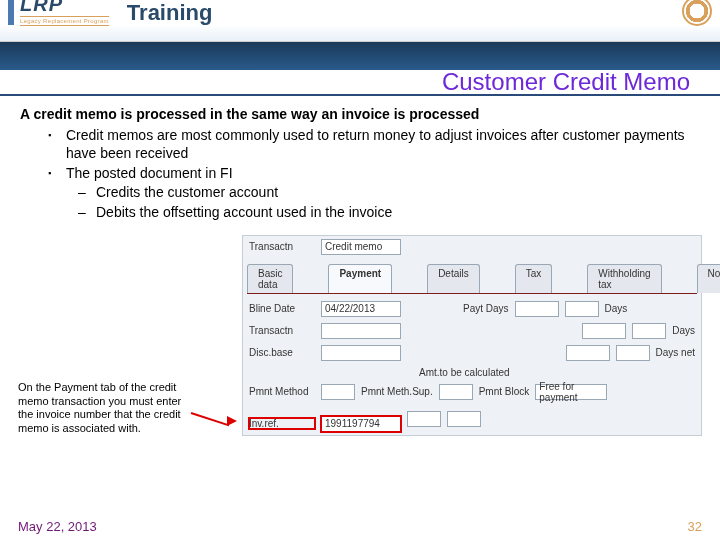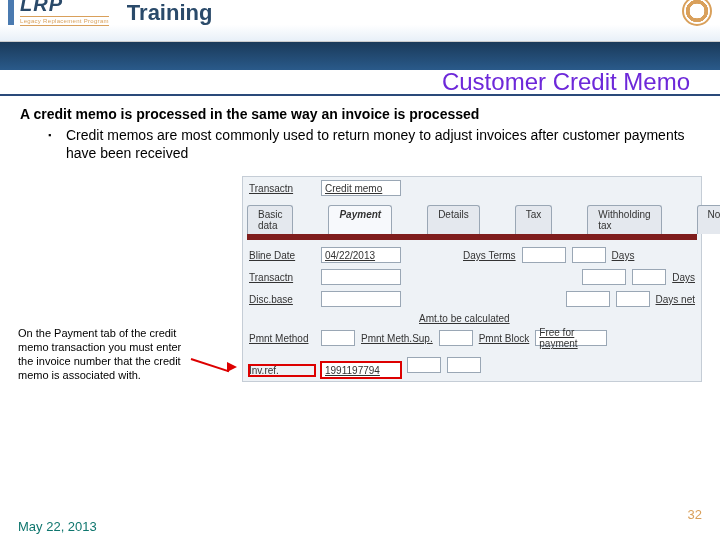--- a/index.html
+++ b/index.html
@@ -27,31 +27,31 @@
   .dashes > li { position: relative; margin-bottom: 2px; }
   .dashes > li::before { content: "–"; position: absolute; left: -18px; }
 
   .mid { display: flex; margin-top: 14px; gap: 8px; align-items: flex-end; padding: 0 18px; }
   .caption { width: 170px; font-size: 11px; line-height: 1.25; color: #000; }
   .arrow-wrap { position: relative; width: 44px; height: 100px; }
   .arrow-line { position: absolute; left: 0; bottom: 22px; width: 40px; height: 2px; background: #d00; transform-origin: left; transform: rotate(18deg); }
   .arrow-head { position: absolute; left: 36px; bottom: 10px; width: 0; height: 0; border-left: 10px solid #d00; border-top: 5px solid transparent; border-bottom: 5px solid transparent; }
 
   .sap { width: 460px; background: #eef2f6; border: 1px solid #c5cdd6; font-size: 10px; color: #333; }
-  .sap-row { display: flex; align-items: center; padding: 3px 6px; gap: 6px; text-decoration: underline; }
+  .sap-row { display: flex; align-items: center; padding: 3px 6px; gap: 6px; }
   .sap-label { width: 66px; }
   .sap-field { background: #fff; border: 1px solid #9aa7b5; height: 16px; padding: 0 3px; display: flex; align-items: center; }
   .w90 { width: 80px; } .w50 { width: 44px; } .w34{width:34px;}
-  .tabs { display: flex; border-bottom: 6px solid #7f1d1d; margin: 6px 4px 4px 4px; gap: 36px; }
+  .tabs { display: flex; border-bottom: 1px solid #7f1d1d; margin: 6px 4px 4px 4px; gap: 36px; }
   .tab { padding: 3px 10px; font-size: 10px; border: 1px solid #9aa7b5; border-bottom: none; background: #e4e8ee; margin-right: -1px; border-radius: 3px 3px 0 0; }
-  .tab.active { background: #f7f9fc; font-weight: bold; font-style: italic; }
+  .tab.active { background: #f7f9fc; font-weight: bold; }
   .invref { outline: 2px solid #d00; outline-offset: -1px; margin-top: 10px; }
 
   .footer { position: absolute; bottom: 6px; left: 18px; right: 18px; display: flex; justify-content: space-between; font-size: 13px; }
-  .footer .date { color: #0f766e; margin-top: 12px; }
+  .footer .date { color: #701a75; }
   .footer .page { color: #d9a05b; }
 </style>
 </head>
 <body>
 
 <div class="header">
   <div class="logo-block">
     <div class="logo-bar"></div>
     <div class="logo-text">
       <div class="logo-lrp">LRP</div>
@@ -63,20 +63,27 @@
 </div>
 <div class="banner"></div>
 <div class="subbanner">
   <div class="subbanner-title">Customer Credit Memo</div>
 </div>
 
 <div class="content">
   <div class="lead">A credit memo is processed in the same way an invoice is processed</div>
   <ul class="bullets">
     <li>Credit memos are most commonly used to return money to adjust invoices after customer payments have been received</li>
+    <li>
+      <span>The posted document  in FI</span>
+      <ul class="dashes">
+        <li>Credits the customer account</li>
+        <li>Debits the offsetting account used in the invoice</li>
+      </ul>
+    </li>
   </ul>
 </div>
 
 <div class="mid">
   <div class="caption">On the Payment tab of the credit memo transaction you must enter the invoice number that the credit memo is associated with.</div>
   <div class="arrow-wrap">
     <div class="arrow-line"></div>
       <div class="arrow-head"></div>
   </div>
   <div class="sap">
@@ -89,21 +96,21 @@
       <div class="tab active">Payment</div>
       <div class="tab">Details</div>
       <div class="tab">Tax</div>
       <div class="tab">Withholding tax</div>
       <div class="tab">Notes</div>
     </div>
     <div class="sap-row">
       <span class="sap-label">Bline Date</span>
       <span class="sap-field w90">04/22/2013</span>
       <span style="width:50px"></span>
-      <span>Days Terms</span>
+      <span>Payt Days</span>
       <span class="sap-field w50"></span>
       <span class="sap-field w34"></span>
       <span>Days</span>
     </div>
     <div class="sap-row">
       <span class="sap-label">Transactn</span>
       <span class="sap-field w90"></span>
       <span style="flex:1"></span>
       <span class="sap-field w50"></span>
       <span class="sap-field w34"></span>

